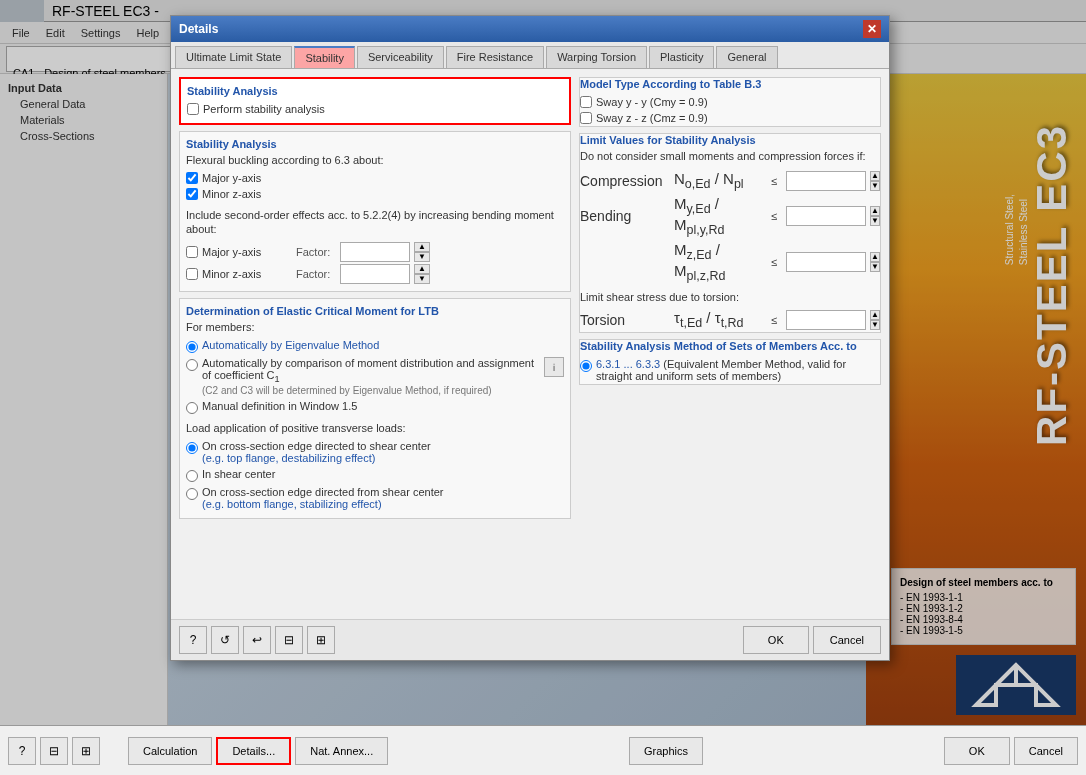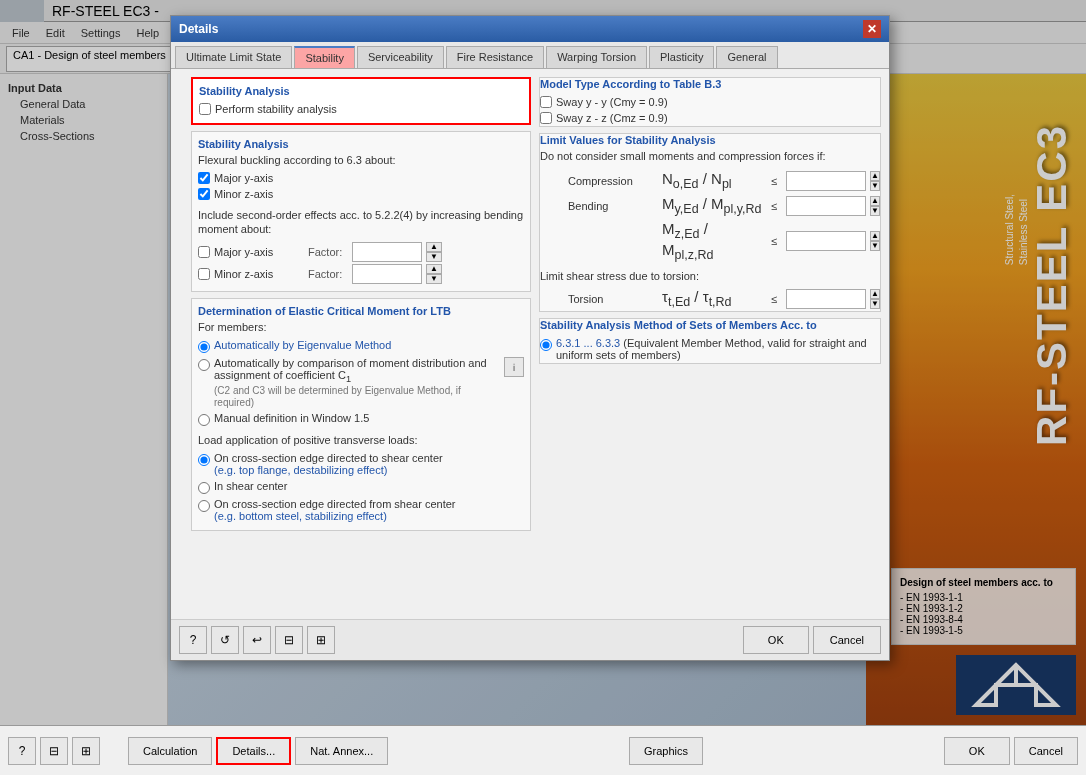--- a/index.html
+++ b/index.html
@@ -47,21 +47,21 @@
       height: 30px;
       display: flex;
       align-items: center;
       padding: 0 6px;
       border-bottom: 1px solid #ccc;
       gap: 4px;
     }
     .toolbar-dropdown {
       background: white;
       border: 1px solid #aaa;
-      padding: 2px 20px 2px 6px;
+      padding: 20px 20px 2px 6px;
       font-size: 11px;
       height: 26px;
       position: relative;
       cursor: pointer;
       min-width: 160px;
     }
 
     
     .left-panel {
       position: absolute;
@@ -246,25 +246,24 @@
     
     .dialog-body {
       display: flex;
       padding: 8px;
       gap: 8px;
       min-height: 550px;
     }
 
     
     .dialog-left {
-      width: 340px;
+      width: 392px;
       display: flex;
       flex-direction: column;
       gap: 6px;
-      margin-left: 12px;
     }
 
     
     .stability-section-highlighted {
       border: 2px solid red;
       background: white;
       padding: 6px;
     }
     .section-title-blue {
       color: #2255aa;
@@ -383,24 +382,23 @@
       font-size: 11px;
       margin-bottom: 4px;
     }
     .form-row {
       display: flex;
       align-items: center;
       gap: 4px;
       padding: 2px 0;
     }
     .form-label {
-      font-size: 11px;
+      font-size: 14px;
       color: #333;
       width: 90px;
-      margin-left: 28px;
     }
     .form-formula {
       font-size: 15px;
       color: #333;
       flex: 1;
     }
     .form-sign {
       font-size: 11px;
       color: #333;
       width: 16px;
@@ -599,21 +597,21 @@
         <div class="radio-row">
           <input type="radio" name="load_app" class="radio-input" checked="" style="">
           <span class="radio-label">On cross-section edge directed to shear center<br><span style="color:#2255aa;">(e.g. top flange, destabilizing effect)</span></span>
         </div>
         <div class="radio-row">
           <input type="radio" name="load_app" class="radio-input" style="">
           <span class="radio-label">In shear center</span>
         </div>
         <div class="radio-row">
           <input type="radio" name="load_app" class="radio-input" style="">
-          <span class="radio-label">On cross-section edge directed from shear center<br><span style="color:#2255aa;">(e.g. bottom steel, stabilizing effect)</span></span>
+          <span class="radio-label">On cross-section edge directed from shear center<br><span style="color:#2255aa;">(e.g. bottom flange, stabilizing effect)</span></span>
         </div>
       </div>
     </div>
 
     <div class="dialog-right">
 
       <div class="right-section">
         <div class="right-section-title">Model Type According to Table B.3</div>
         <div class="checkbox-row">
           <input type="checkbox" class="checkbox-input" style="">

